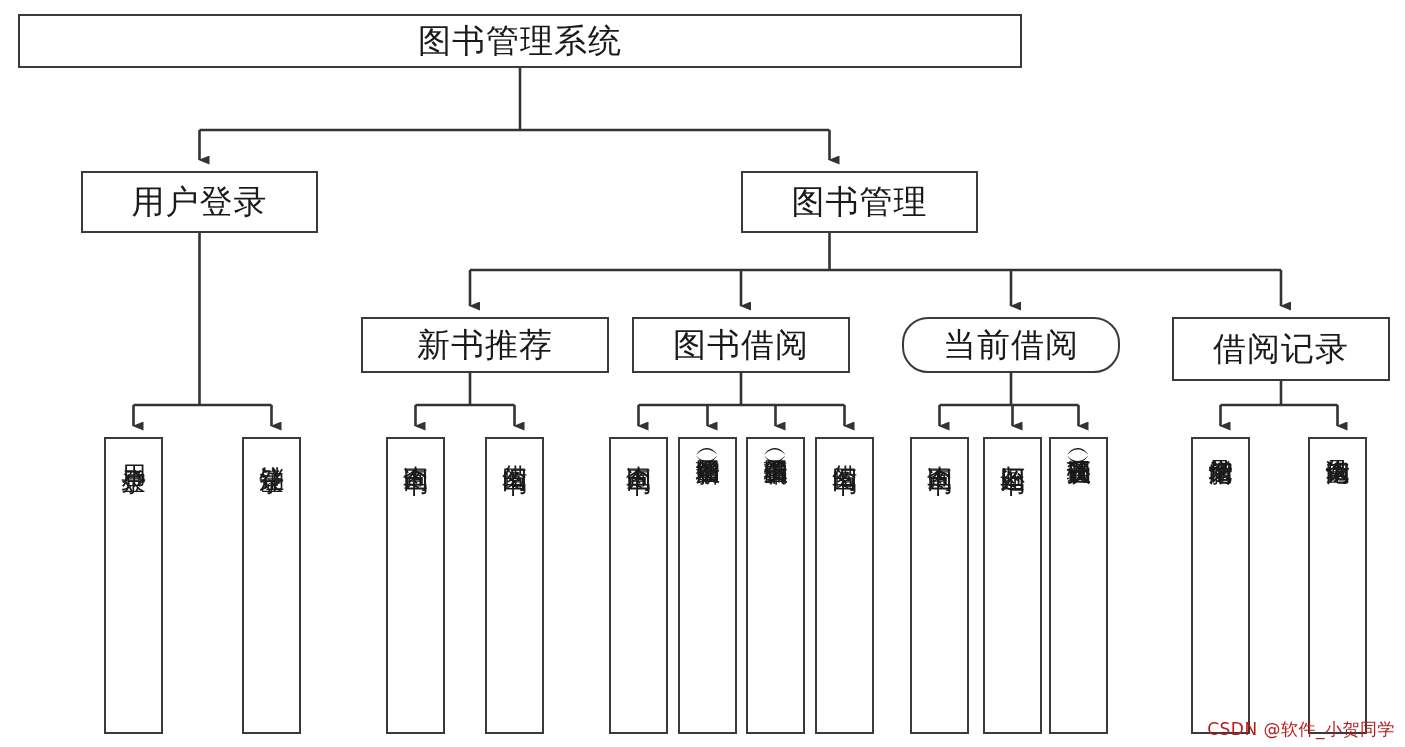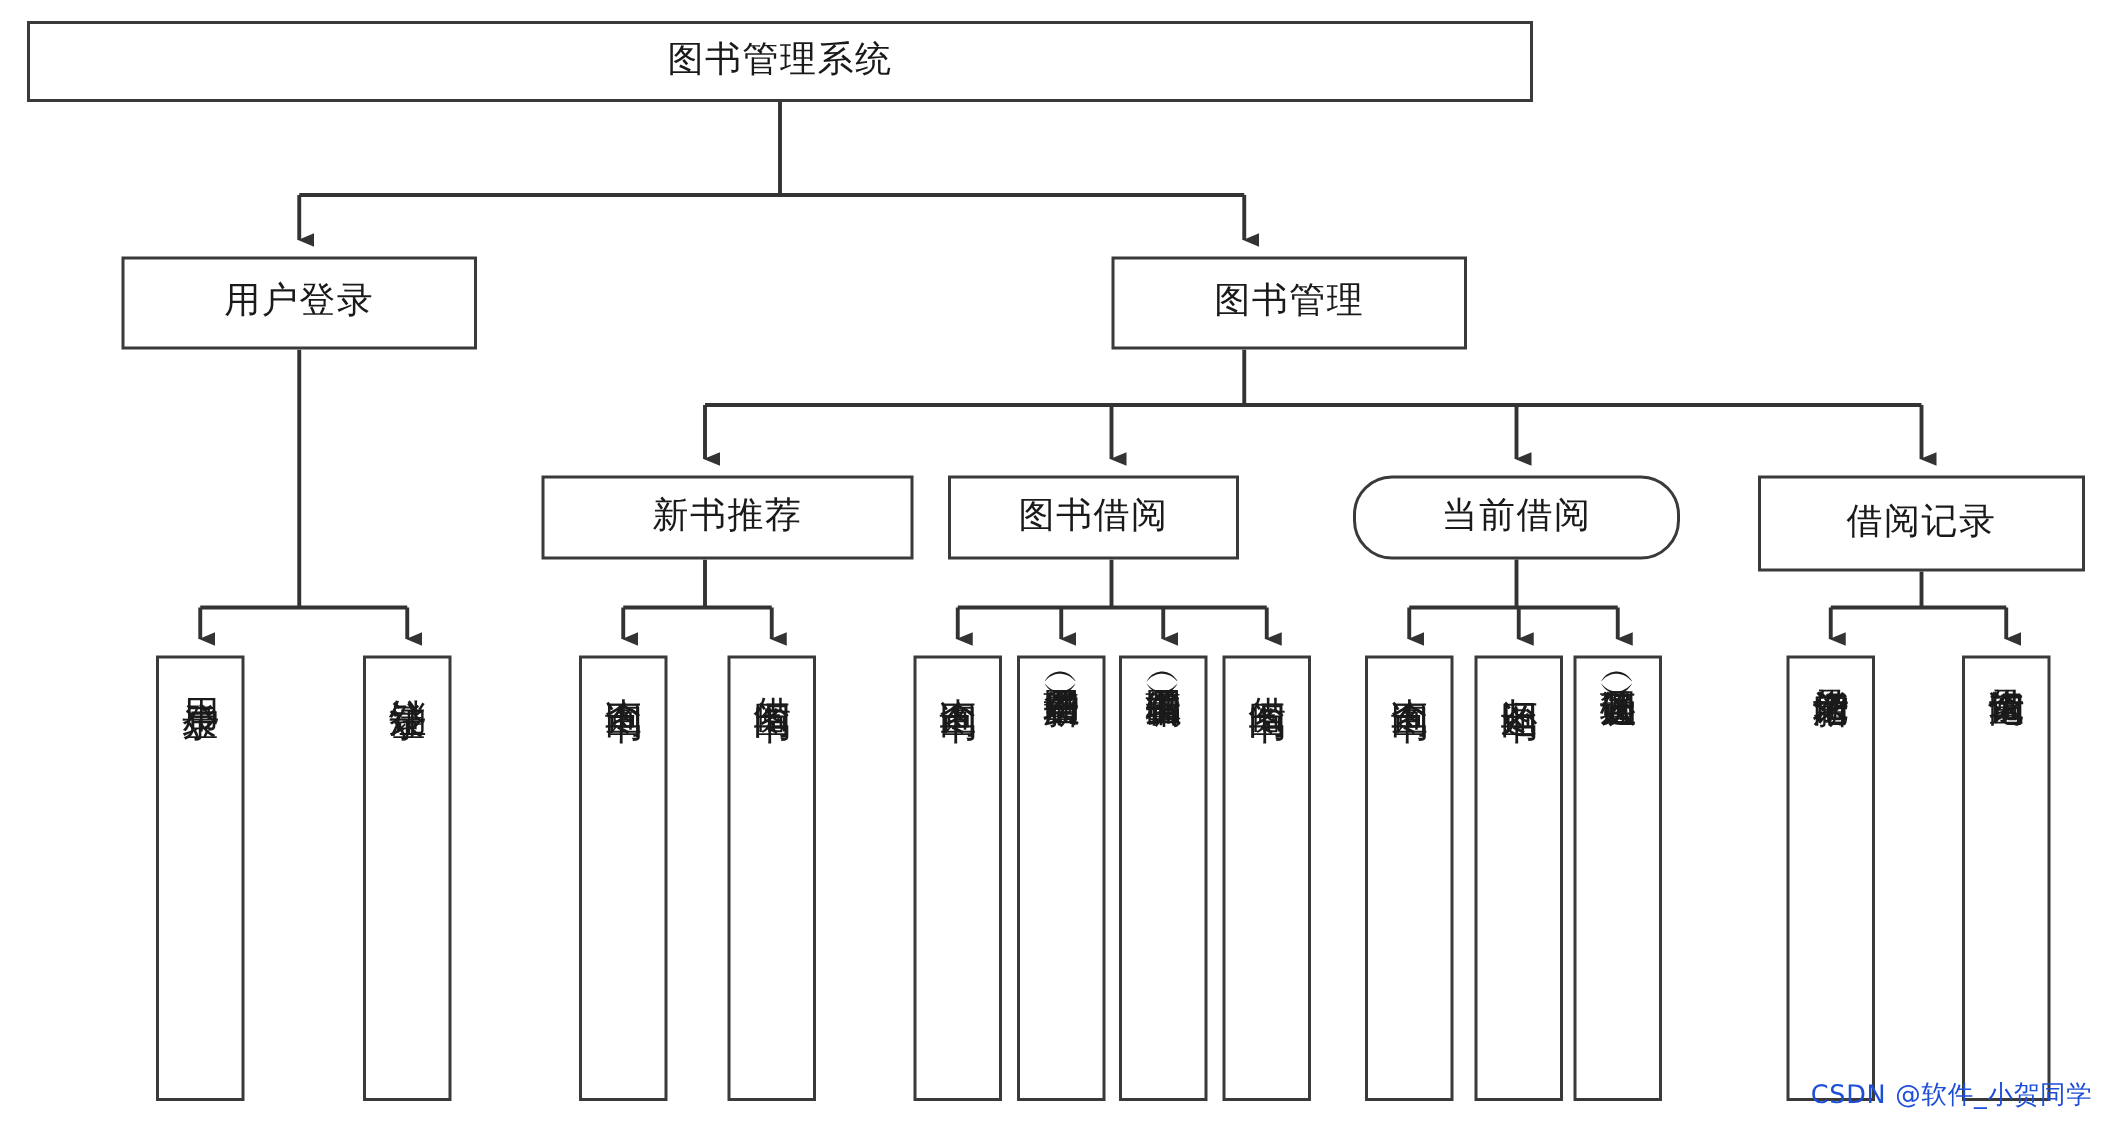--- a/index.html
+++ b/index.html
@@ -29,24 +29,23 @@
     position: absolute;
     box-sizing: border-box;
     background: #ffffff;
     border: 2.5px solid #3a3a3a;
     display: flex;
     align-items: center;
     justify-content: center;
     color: #1a1a1a;
   }
   .node.horiz {
-    font-size: 24px;
+    font-size: 33px;
     line-height: 1.15;
     letter-spacing: 1px;
-    font-family: Liberation Serif, serif;
   }
   .node.vert {
     writing-mode: vertical-rl;
     text-orientation: upright;
     font-size: 25px;
     line-height: 1.18;
     letter-spacing: 2px;
     align-items: center;
     justify-content: flex-start;
     padding-top: 6px;
@@ -58,21 +57,21 @@
   }
   .node-label {
     display: block;
     white-space: nowrap;
   }
   #watermark {
     position: absolute;
     right: 10px;
     bottom: 6px;
     font-size: 17px;
-    color: #1d4ed8;
+    color: #b91c1c;
     white-space: nowrap;
     letter-spacing: 0.5px;
   }
 </style>
 </head>
 <body>
 
 <div id="canvas">
   <svg id="edges" viewBox="0 0 1405 747">
     <defs>
@@ -123,21 +122,21 @@
       </div>
       <div class="node horiz" style="left: 81px; top: 171px; width: 237px; height: 62px;">
         <span class="node-label">用户登录</span>
       </div>
       <div class="node horiz" style="left: 741px; top: 171px; width: 237px; height: 62px;">
         <span class="node-label">图书管理</span>
       </div>
       <div class="node horiz" style="left: 361px; top: 317px; width: 248px; height: 56px;">
         <span class="node-label">新书推荐</span>
       </div>
-      <div class="node horiz" style="left: 632px; top: 317px; width: 194px; height: 56px;">
+      <div class="node horiz" style="left: 632px; top: 317px; width: 218px; height: 56px;">
         <span class="node-label">图书借阅</span>
       </div>
       <div class="node horiz" style="left: 902px; top: 317px; width: 218px; height: 56px; border-radius: 26px;">
         <span class="node-label">当前借阅</span>
       </div>
       <div class="node horiz" style="left: 1172px; top: 317px; width: 218px; height: 64px;">
         <span class="node-label">借阅记录</span>
       </div>
       <div class="node vert" style="left: 104px; top: 437px; width: 59px; height: 297px;">
         <span class="node-label">用户登录</span>

